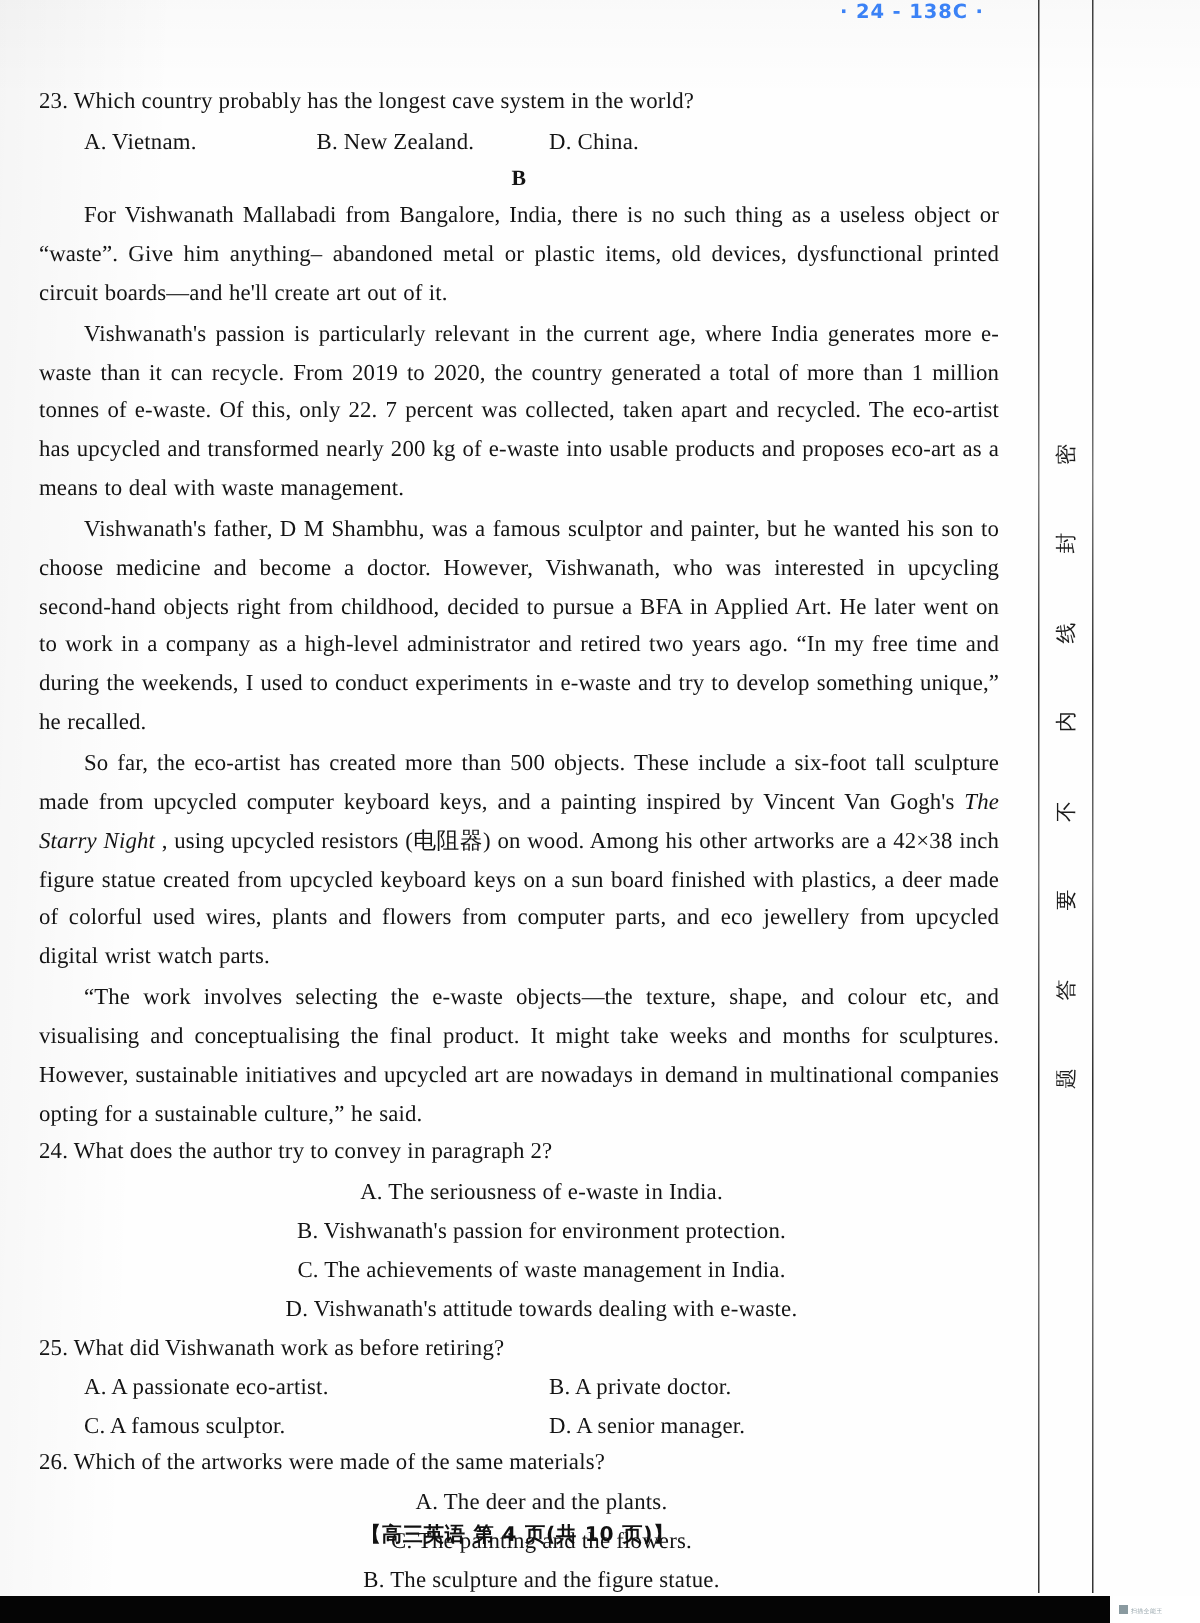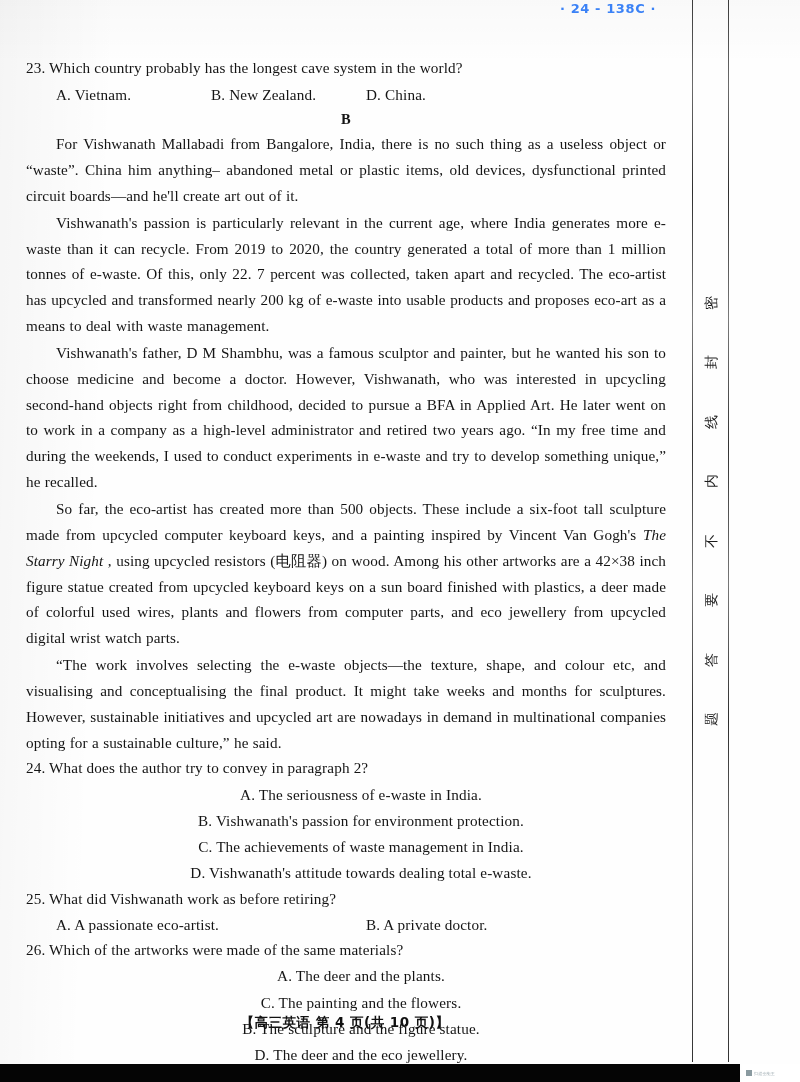--- a/index.html
+++ b/index.html
@@ -209,43 +209,47 @@
       <p class="q-stem">23. Which country probably has the longest cave system in the world?</p>
       <div class="opt-row four-col">
         <span class="opt">A. Vietnam.</span>
         <span class="opt">B. New Zealand.</span>
         <span class="opt">D. China.</span>
       </div>
     </div>
 
     <div class="section-letter">B</div>
 
-    <p class="para">For Vishwanath Mallabadi from Bangalore, India, there is no such thing as a useless object or “waste”. China him anything– abandoned metal or plastic items, old devices, dysfunctional printed circuit boards—and he'll create art out of it.</p>
+    <p class="para">For Vishwanath Mallabadi from Bangalore, India, there is no such thing as a useless object or “waste”. Give him anything– abandoned metal or plastic items, old devices, dysfunctional printed circuit boards—and he'll create art out of it.</p>
     <p class="para">Vishwanath's passion is particularly relevant in the current age, where India generates more e-waste than it can recycle. From 2019 to 2020, the country generated a total of more than 1 million tonnes of e-waste. Of this, only 22. 7 percent was collected, taken apart and recycled. The eco-artist has upcycled and transformed nearly 200 kg of e-waste into usable products and proposes eco-art as a means to deal with waste management.</p>
     <p class="para">Vishwanath's father, D M Shambhu, was a famous sculptor and painter, but he wanted his son to choose medicine and become a doctor. However, Vishwanath, who was interested in upcycling second-hand objects right from childhood, decided to pursue a BFA in Applied Art. He later went on to work in a company as a high-level administrator and retired two years ago. “In my free time and during the weekends, I used to conduct experiments in e-waste and try to develop something unique,” he recalled.</p>
 
     <p class="para"><span>So far, the eco-artist has created more than 500 objects. These include a six-foot tall sculpture made from upcycled computer keyboard keys, and a painting inspired by Vincent Van Gogh's </span><em>The Starry Night</em><span> , using upcycled resistors (电阻器) on wood. Among his other artworks are a 42×38 inch figure statue created from upcycled keyboard keys on a sun board finished with plastics, a deer made of colorful used wires, plants and flowers from computer parts, and eco jewellery from upcycled digital wrist watch parts.</span></p>
 
     <p class="para">“The work involves selecting the e-waste objects—the texture, shape, and colour etc, and visualising and conceptualising the final product. It might take weeks and months for sculptures. However, sustainable initiatives and upcycled art are nowadays in demand in multinational companies opting for a sustainable culture,” he said.</p>
 
     <div>
       <p class="q-stem">24. What does the author try to convey in paragraph 2?</p>
       <div class="opt-stack">
         <span class="opt">A. The seriousness of e-waste in India.</span>
         <span class="opt">B. Vishwanath's passion for environment protection.</span>
         <span class="opt">C. The achievements of waste management in India.</span>
-        <span class="opt">D. Vishwanath's attitude towards dealing total e-waste.</span>
+        <span class="opt">D. Vishwanath's attitude towards dealing with e-waste.</span>
       </div>
     </div>
 
     <div>
       <p class="q-stem">25. What did Vishwanath work as before retiring?</p>
       <div class="opt-row two-col">
         <span class="opt">A. A passionate eco-artist.</span>
         <span class="opt">B. A private doctor.</span>
+      </div>
+      <div class="opt-row two-col">
+        <span class="opt">C. A famous sculptor.</span>
+        <span class="opt">D. A senior manager.</span>
       </div>
     </div>
 
     <div>
       <p class="q-stem">26. Which of the artworks were made of the same materials?</p>
       <div class="opt-stack">
         <span class="opt">A. The deer and the plants.</span>
         <span class="opt">C. The painting and the flowers.</span>
         <span class="opt">B. The sculpture and the figure statue.</span>
         <span class="opt">D. The deer and the eco jewellery.</span>

